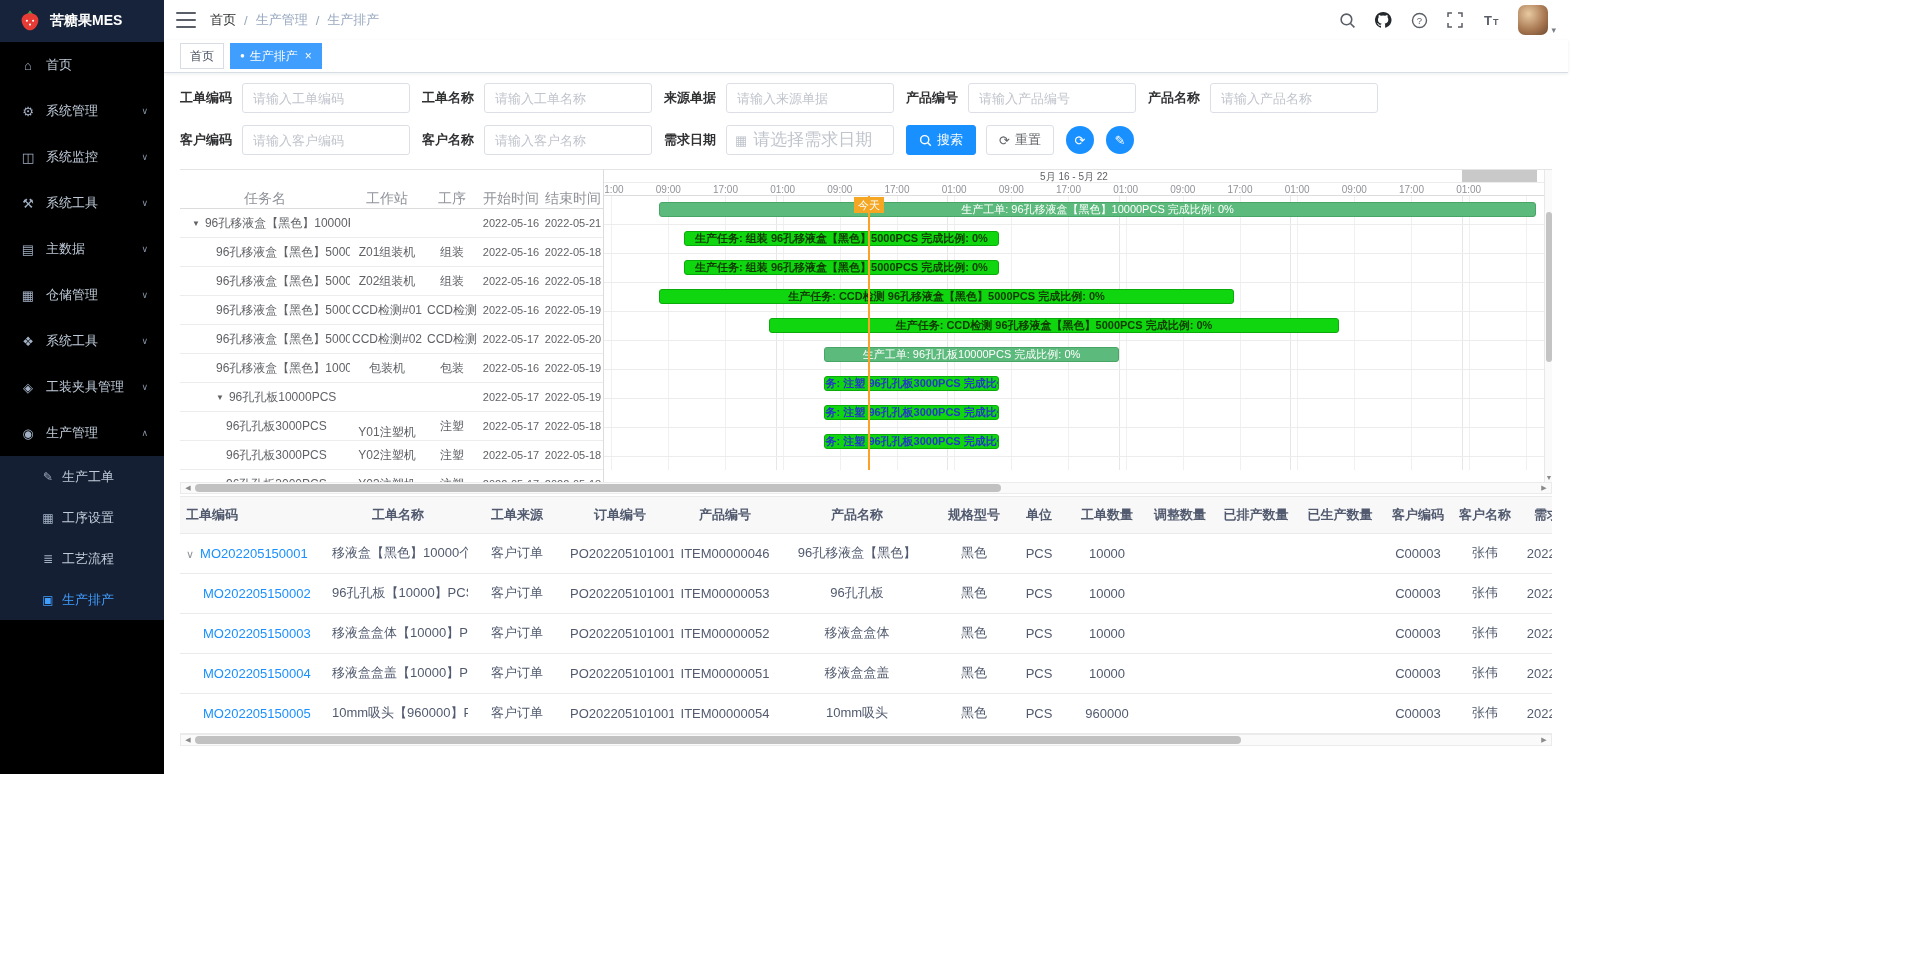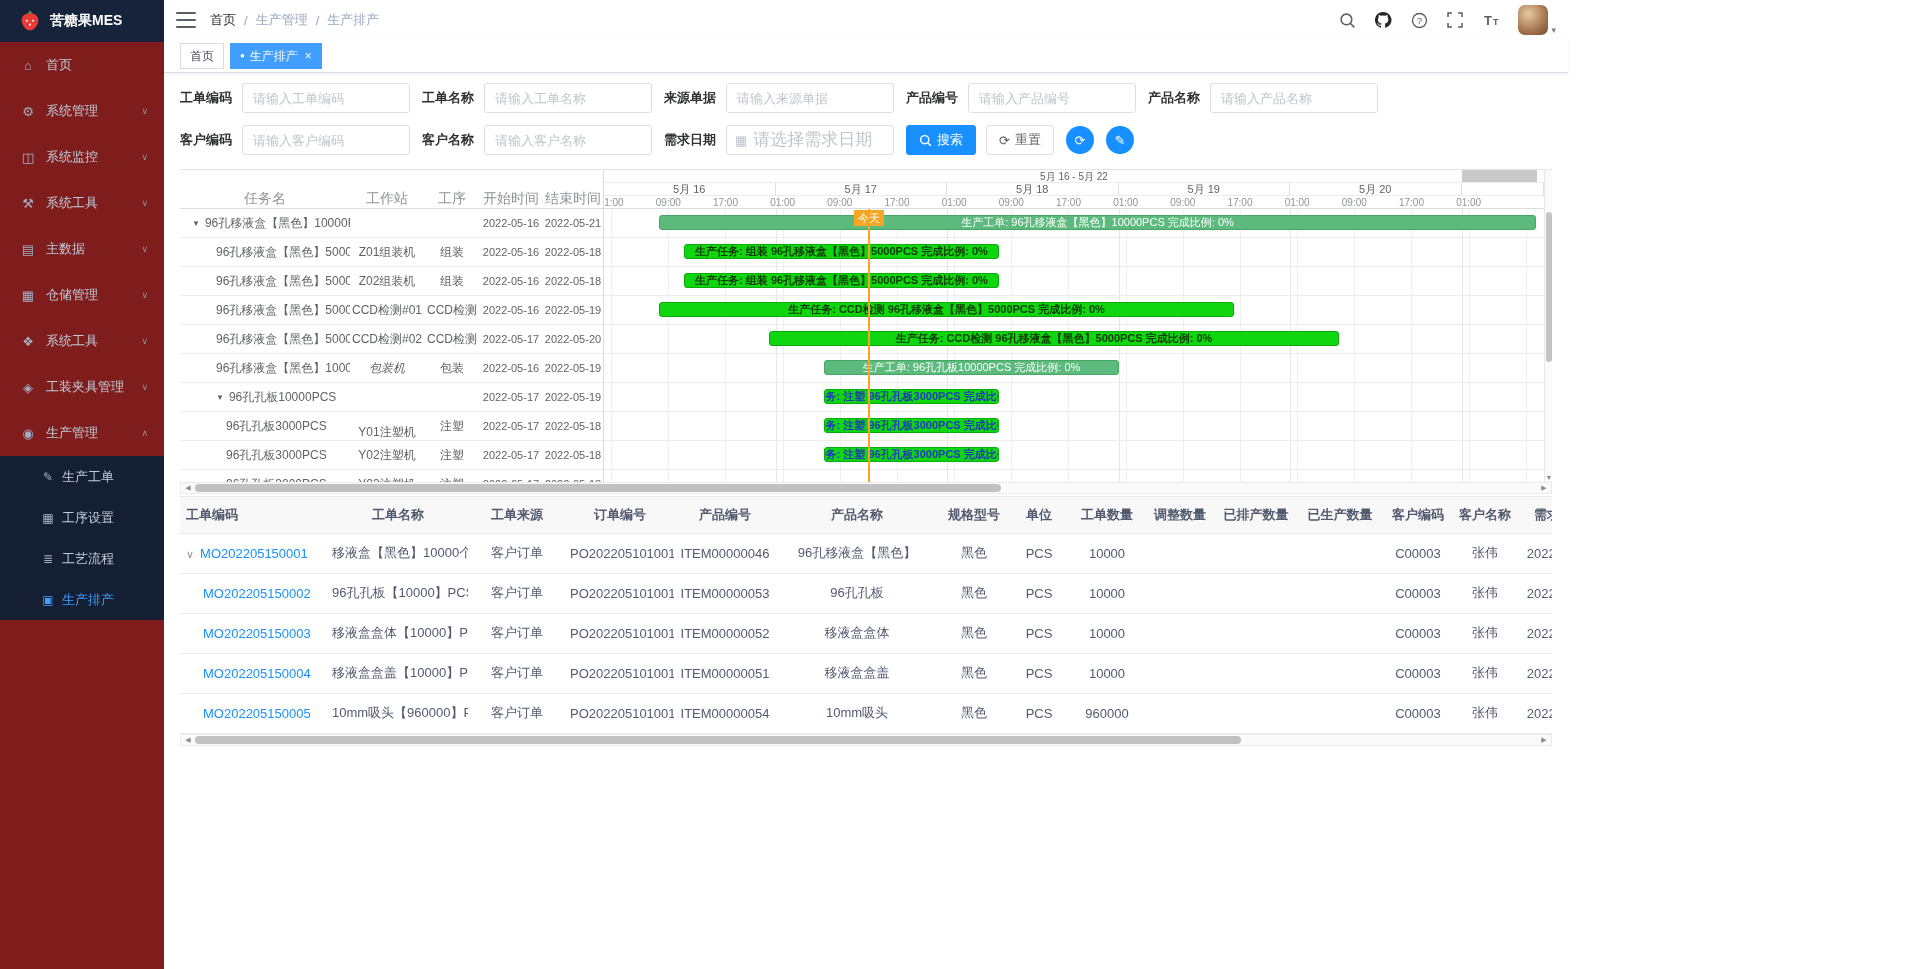--- a/index.html
+++ b/index.html
@@ -1,20 +1,20 @@
 <!DOCTYPE html>
 <html><head>
 <meta charset="utf-8">
 <style>
   *{box-sizing:border-box;margin:0;padding:0}
   html,body{width:1920px;height:969px;background:#fff;overflow:hidden;
     font-family:"Liberation Sans","DejaVu Sans",sans-serif;}
   .app{width:1568px;height:969px;display:flex}
   
-  .sidebar{width:164px;height:969px;background:#7f1d1d;flex-shrink:0;color:#bfcbd9}
+  .sidebar{width:164px;height:774px;background:#000000;flex-shrink:0;color:#bfcbd9}
   .logo{height:42px;display:flex;align-items:center;gap:8px;padding-left:18px;background:#17233a}
   .logo-text{color:#fff;font-weight:700;font-size:14px;white-space:nowrap}
   .menu-item{height:46px;display:flex;align-items:center;padding:0 16px 0 20px;font-size:13px;cursor:pointer;white-space:nowrap}
   .menu-item .mi-icon{width:16px;margin-right:10px;font-size:13px;color:#a3b1c6;text-align:center;flex-shrink:0}
   .menu-item .arrow{margin-left:auto;font-size:9px;color:#8794a8}
   .submenu{background:#151f33}
   .submenu .menu-item{height:41px;padding-left:40px;font-size:13px}
   .submenu .menu-item .mi-icon{margin-right:6px;font-size:12px}
   .submenu .menu-item.active{color:#409eff}
   .submenu .menu-item.active .mi-icon{color:#409eff}
@@ -365,21 +365,21 @@
                 </span>
                 <span class="g-c" style="width: 74px;">CCD检测#02</span>
                 <span class="g-c" style="width: 56px;">CCD检测</span>
                 <span class="g-c g-date" style="width: 62px;">2022-05-17</span>
                 <span class="g-c g-date" style="width: 62px;">2022-05-20</span>
               </div>
               <div class="g-row">
                 <span class="g-name L1" style="width: 170px;">
                   <span>96孔移液盒【黑色】10000PCS</span>
                 </span>
-                <span class="g-c" style="width: 74px; font-style: italic;">包装机</span>
+                <span class="g-c" style="width: 74px;">包装机</span>
                 <span class="g-c" style="width: 56px;">包装</span>
                 <span class="g-c g-date" style="width: 62px;">2022-05-16</span>
                 <span class="g-c g-date" style="width: 62px;">2022-05-19</span>
               </div>
               <div class="g-row">
                 <span class="g-name L1" style="width: 170px;">
                   <span class="tree-caret">▼</span>
                   <span>96孔孔板10000PCS</span>
                 </span>
                 <span class="g-c" style="width: 74px;"></span>
@@ -414,28 +414,20 @@
                 <span class="g-c g-date" style="width: 62px;">2022-05-17</span>
                 <span class="g-c g-date" style="width: 62px;">2022-05-18</span>
               </div>
             </div>
         </div>
         <div class="g-right">
           <div class="g-range">
             <span>5月 16 - 5月 22</span>
             <div class="g-overflow" style="left: 857.5px; width: 75px;"></div>
           </div>
-          <div class="g-days-row">
-              <div class="g-day" style="left: 0px; width: 171.5px;">5月 16</div>
-              <div class="g-day" style="left: 171.5px; width: 171.5px;">5月 17</div>
-              <div class="g-day" style="left: 343px; width: 171.5px;">5月 18</div>
-              <div class="g-day" style="left: 514.5px; width: 171.5px;">5月 19</div>
-              <div class="g-day" style="left: 686px; width: 171.5px;">5月 20</div>
-              <div class="g-day" style="left: 857.5px; width: 82.5px;"></div>
-            </div>
           <div class="g-hours-row">
               <span class="g-hour" style="left: 7.14583px;">01:00</span>
               <span class="g-hour" style="left: 64.3125px;">09:00</span>
               <span class="g-hour" style="left: 121.479px;">17:00</span>
               <span class="g-hour" style="left: 178.646px;">01:00</span>
               <span class="g-hour" style="left: 235.812px;">09:00</span>
               <span class="g-hour" style="left: 292.979px;">17:00</span>
               <span class="g-hour" style="left: 350.146px;">01:00</span>
               <span class="g-hour" style="left: 407.312px;">09:00</span>
               <span class="g-hour" style="left: 464.479px;">17:00</span>

